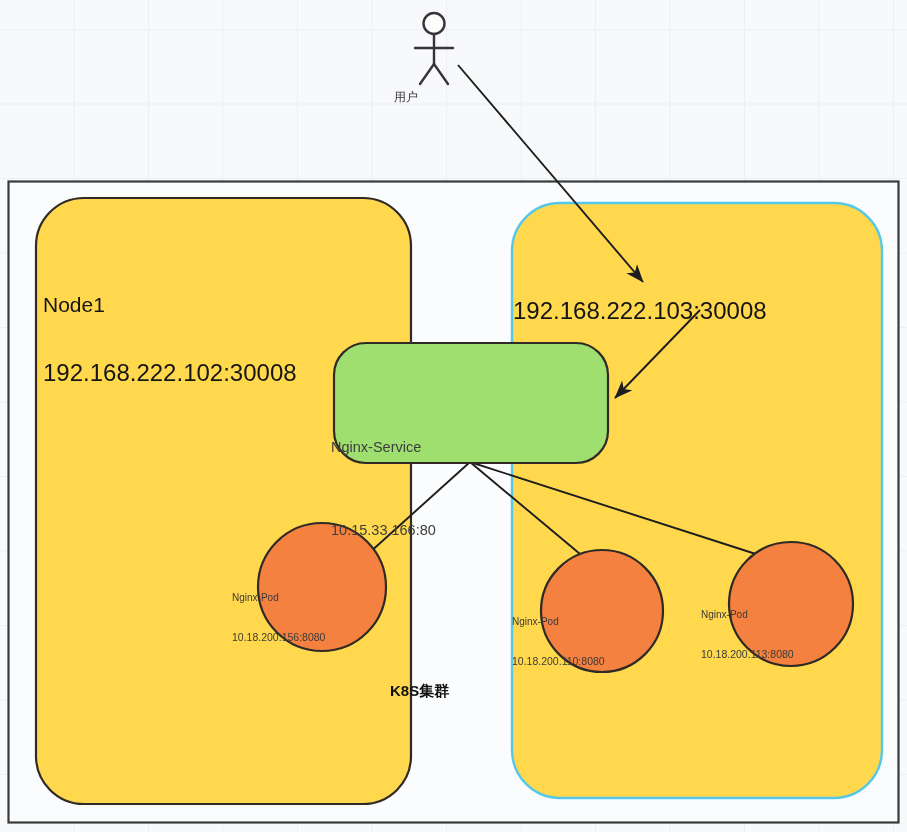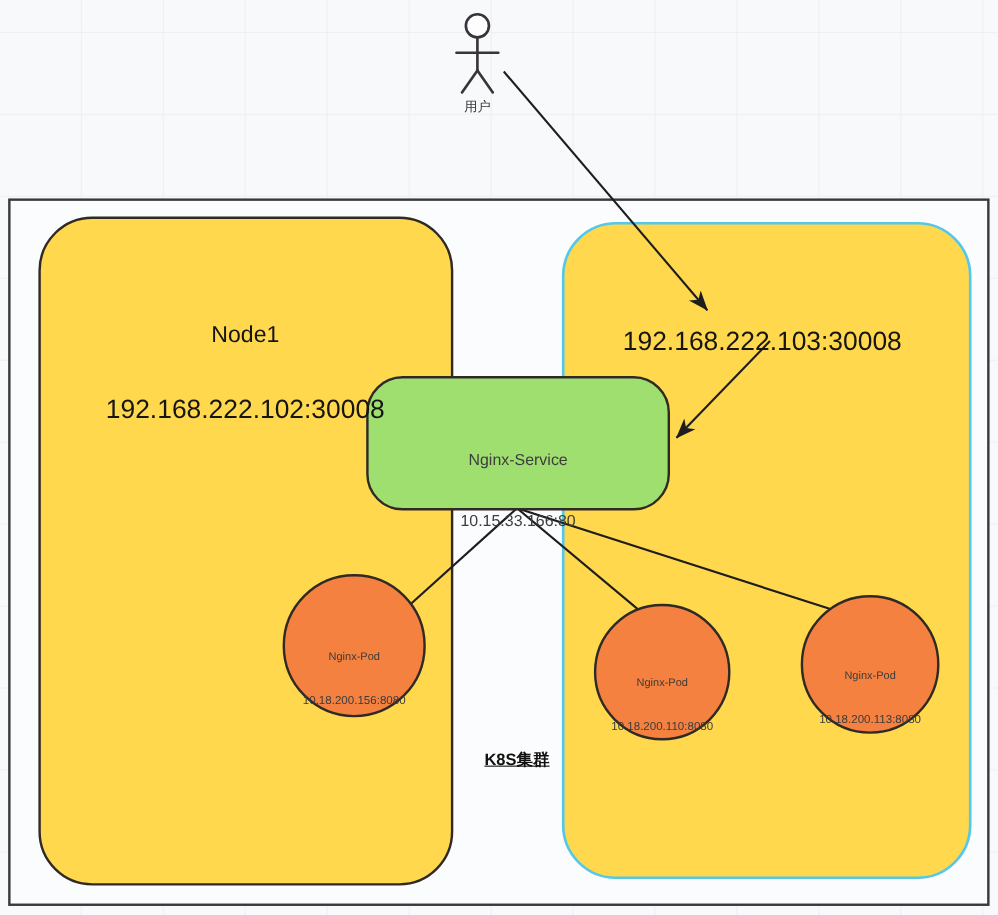--- a/index.html
+++ b/index.html
@@ -31,42 +31,42 @@
   #diagram-svg {
     position: absolute;
     left: 0; top: 0;
     width: 907px;
     height: 832px;
   }
 
   
   .lbl {
     position: absolute;
-    text-align: center;
+    text-align: left;
     white-space: pre;
     line-height: 1.25;
   }
   .lbl-user {
     font-size: 12px;
     color: #39343a;
     width: 80px;
   }
   .lbl-node {
     font-weight: normal;
     color: #151515;
     width: 360px;
   }
   .lbl-node .node-name { font-size: 21px; display: block; }
   .lbl-node .node-addr { font-size: 24px; display: block; }
   .lbl-service {
     font-size: 14.5px;
     color: #3d3d3d;
     width: 280px;
   }
-  .lbl-service span { display: block; }
+  .lbl-service span { display: block; margin-top: 28px; }
   .lbl-pod {
     font-size: 10.5px;
     color: #3b3b3b;
     width: 180px;
   }
   .lbl-pod span { display: block; }
   .lbl-pod .pod-name { font-size: 10px; }
   .lbl-cluster {
     font-size: 15px;
     font-weight: bold;
@@ -139,13 +139,13 @@
 <div class="lbl lbl-pod" style="left:512px; top:590px;">
   <span class="pod-name">Nginx-Pod</span>
   <span>10.18.200.110:8080</span>
 </div>
 
 <div class="lbl lbl-pod" style="left:701px; top:583px;">
   <span class="pod-name">Nginx-Pod</span>
   <span>10.18.200.113:8080</span>
 </div>
 
-<div class="lbl lbl-cluster" style="left:390px; top:682px;text-decoration:underline;">K8S集群</div>
+<div class="lbl lbl-cluster" style="left:390px; top:682px;">K8S集群</div>
 
 </body></html>

